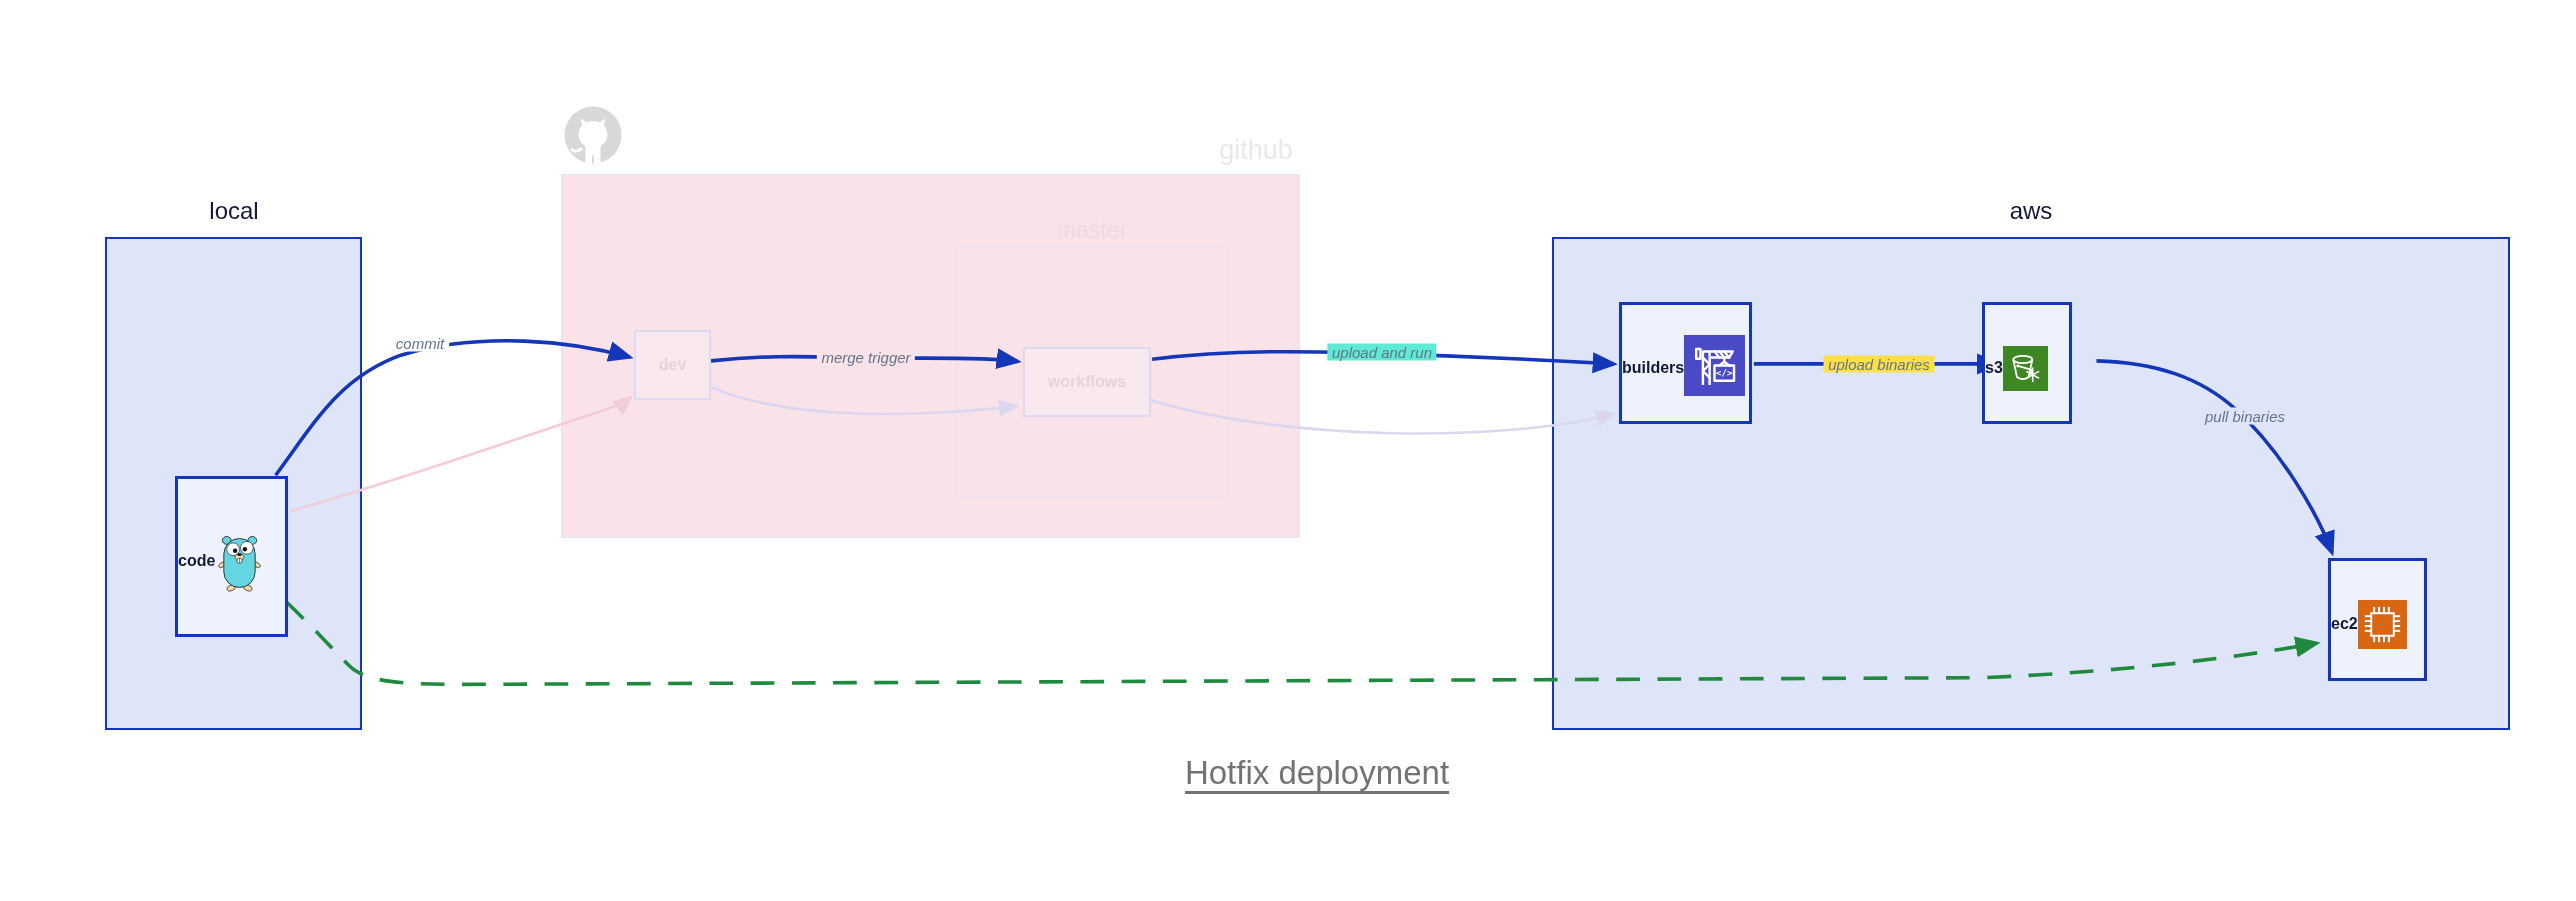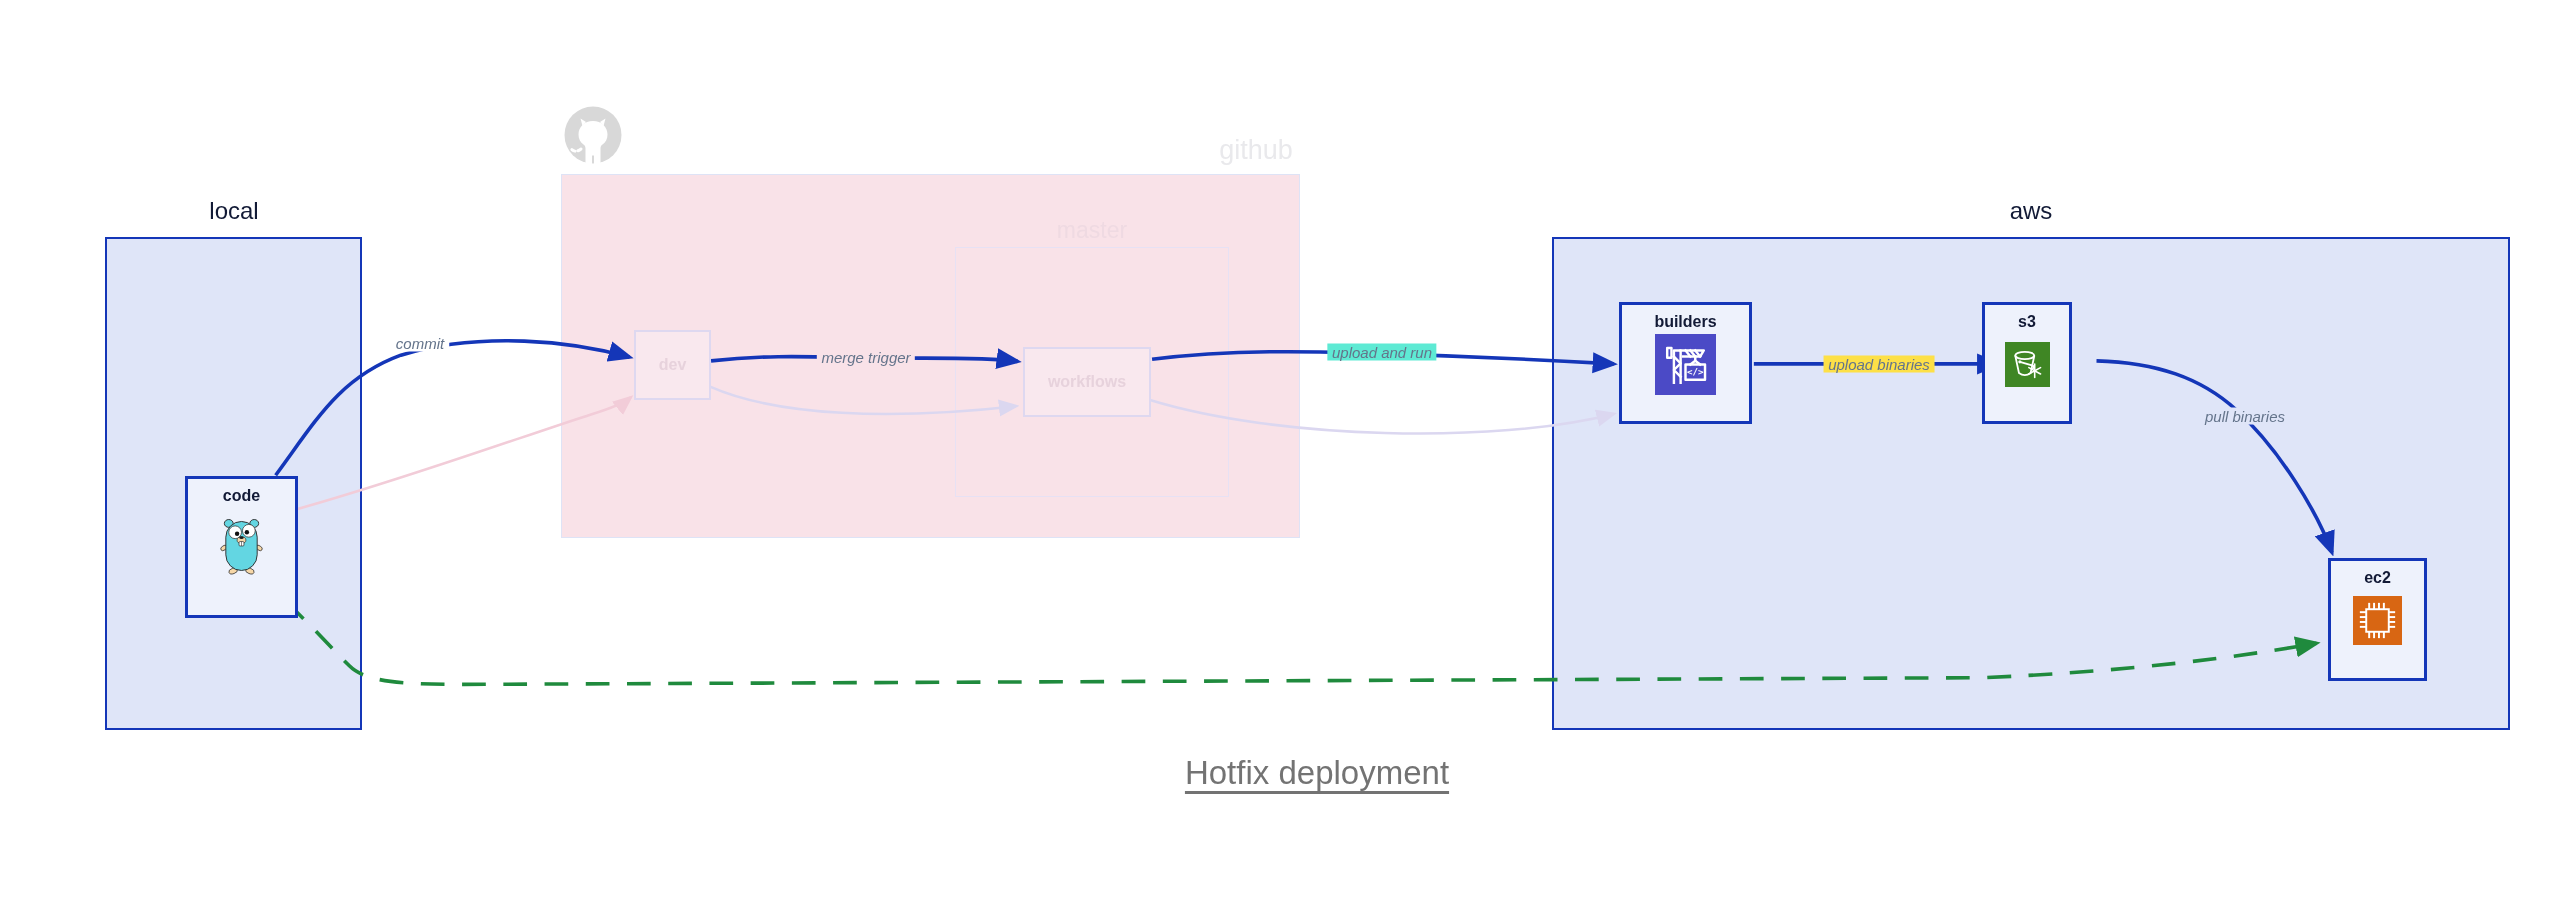--- a/index.html
+++ b/index.html
@@ -5,21 +5,21 @@
   html,body{margin:0;padding:0;background:#ffffff;}
   body{font-family:"Liberation Sans",sans-serif;}
   .canvas{position:relative;width:2604px;height:902px;background:#ffffff;overflow:hidden;}
 
   .group{position:absolute;box-sizing:border-box;border:2.6px solid #1436b8;background:#dfe5f8;z-index:1;}
   .region{position:absolute;box-sizing:border-box;border:1.5px solid #dee3f6;background:#f9e2e8;z-index:1;}
   .masterbox{position:absolute;box-sizing:border-box;border:1.5px solid #e7e1f4;background:transparent;z-index:1;}
 
   #edges{position:absolute;left:0;top:0;z-index:2;}
 
-  .node{position:absolute;box-sizing:border-box;z-index:3;display:flex;flex-direction:column;align-items:center;}
+  .node{position:absolute;box-sizing:border-box;z-index:3;display:flex;flex-direction:row;align-items:center;}
   .node.active{background:#eef2fc;border:3.1px solid #1436b8;}
   .node.faded{background:#f9e8ee;border:2.1px solid #ded8f0;justify-content:center;}
   .node-label{font-weight:bold;font-size:16px;color:#121a36;line-height:1;}
   .node.active .node-label{margin-top:9.3px;}
   .node.faded .node-label{color:#e7d2dc;margin-top:0;}
 
   .group-label{position:absolute;transform:translate(-50%,-50%);font-size:24px;color:#121a36;z-index:4;white-space:nowrap;text-align:right;}
   .master-label{position:absolute;transform:translate(-50%,-50%);font-size:23px;color:#efdae2;z-index:1;white-space:nowrap;}
   .github-label{position:absolute;transform:translate(-50%,-50%);font-size:27px;color:#e9e9ec;z-index:1;white-space:nowrap;}
 
@@ -69,21 +69,21 @@
 
     <path d="M 535 922 C 612 818, 658 733, 778 689 C 935 642, 1112 662, 1222 693" fill="none" stroke="#1436b8" stroke-width="7" marker-end="url(#m-blue)"></path>
     <path d="M 1380 700 C 1490 688, 1570 692, 1685 694 C 1810 696, 1905 692, 1975 701" fill="none" stroke="#1436b8" stroke-width="7" marker-end="url(#m-blue)"></path>
     <path d="M 2236 697 C 2390 678, 2540 681, 2685 686 C 2840 691, 3010 699, 3132 706" fill="none" stroke="#1436b8" stroke-width="7" marker-end="url(#m-blue)"></path>
     <path d="M 3404 706 L 3878 706" fill="none" stroke="#1436b8" stroke-width="7" marker-end="url(#m-blue)"></path>
     <path d="M 4069 700 C 4185 703, 4272 733, 4340 795 C 4425 872, 4498 995, 4526 1072" fill="none" stroke="#1436b8" stroke-width="7" marker-end="url(#m-blue)"></path>
 
     <path d="M 556 1168 C 612 1222, 642 1256, 678 1292 C 708 1322, 770 1328, 900 1328 L 3850 1315 C 4120 1303, 4330 1278, 4496 1248" fill="none" stroke="#1f8a3d" stroke-width="7" stroke-dasharray="46 34" marker-end="url(#m-green)"></path>
   </svg>
 
-  <div class="node active" style="left:175px;top:476px;width:113px;height:142px;margin-left:10px;">
+  <div class="node active" style="left:175px;top:476px;width:113px;height:161px;">
     <div class="node-label">code</div>
     <svg style="margin-top:10.3px;" width="49" height="60" viewBox="0 0 100 120">
       <ellipse cx="24" cy="16" rx="9" ry="8" fill="#63d6e2" stroke="#333" stroke-width="2"></ellipse>
       <ellipse cx="76" cy="16" rx="9" ry="8" fill="#63d6e2" stroke="#333" stroke-width="2"></ellipse>
       <ellipse cx="14" cy="66" rx="7" ry="4.5" fill="#f6d7a7" stroke="#333" stroke-width="1.5" transform="rotate(-35 14 66)"></ellipse>
       <ellipse cx="86" cy="66" rx="7" ry="4.5" fill="#f6d7a7" stroke="#333" stroke-width="1.5" transform="rotate(35 86 66)"></ellipse>
       <ellipse cx="33" cy="113" rx="9" ry="5.5" fill="#f6d7a7" stroke="#333" stroke-width="1.5" transform="rotate(-20 33 113)"></ellipse>
       <ellipse cx="67" cy="113" rx="9" ry="5.5" fill="#f6d7a7" stroke="#333" stroke-width="1.5" transform="rotate(20 67 113)"></ellipse>
       <rect x="18" y="12" width="64" height="100" rx="32" fill="#63d6e2" stroke="#333" stroke-width="2"></rect>
       <circle cx="37" cy="34" r="13" fill="#ffffff" stroke="#333" stroke-width="1.5"></circle>

